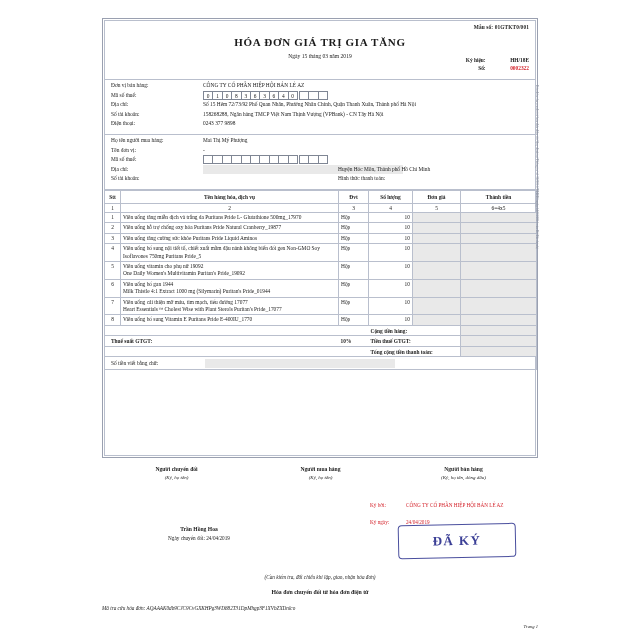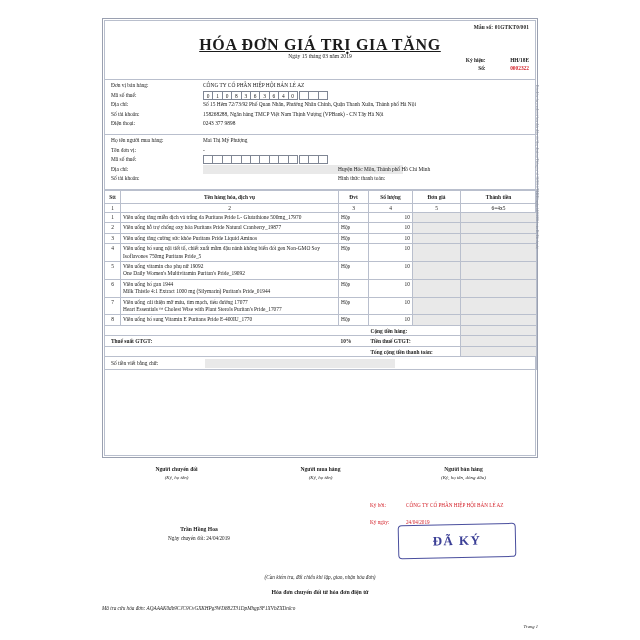--- a/index.html
+++ b/index.html
@@ -42,23 +42,22 @@
     position:absolute;left:0;top:0;width:100%;height:60px;
   }
   .model-no{
     position:absolute;right:8px;top:5px;
     font-size:5.4px;font-weight:bold;letter-spacing:.1px;
     white-space:nowrap;
   }
   .title{
     position:absolute;left:0;right:0;top:17px;
     text-align:center;
-    font-size:16px;font-weight:bold;
+    font-size:11px;font-weight:bold;
     letter-spacing:.7px;
-    text-decoration:underline;
   }
   .subtitle{
     position:absolute;left:0;right:0;top:34px;
     text-align:center;
     font-size:5.6px;
   }
   .kh-row{
     position:absolute;right:8px;top:38px;
     font-size:5.4px;font-weight:bold;
     white-space:nowrap;

